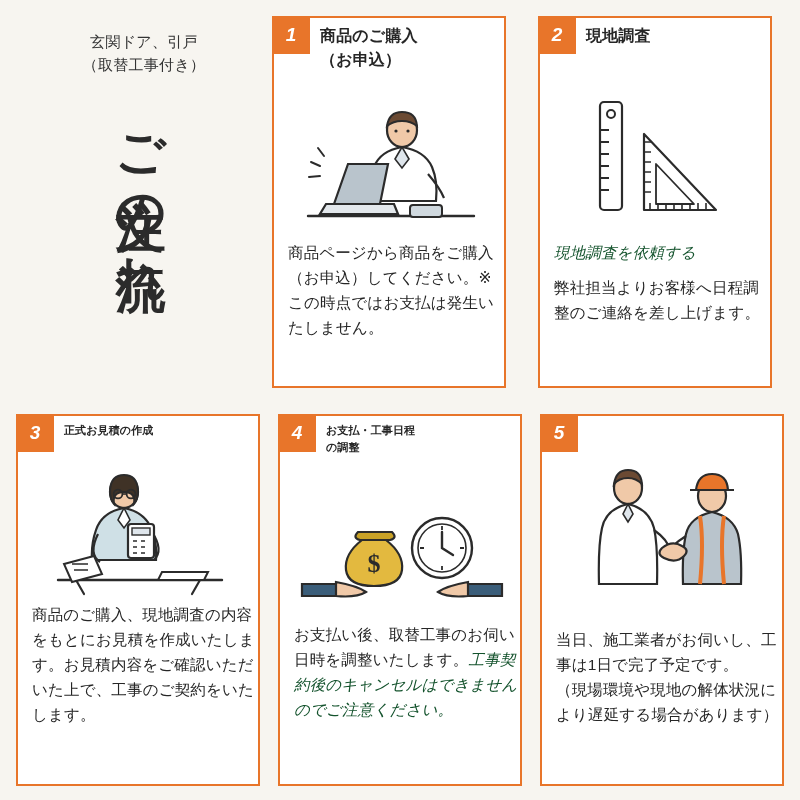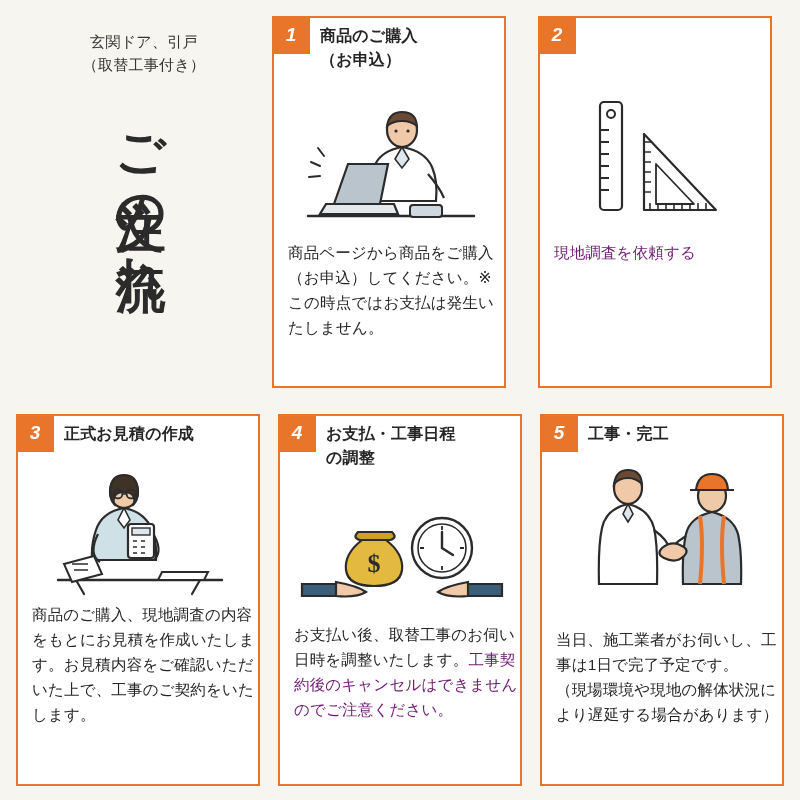--- a/index.html
+++ b/index.html
@@ -87,21 +87,22 @@
   .card-body {
     position: absolute;
     left: 14px;
     right: 0;
     font-size: 15.5px;
     line-height: 1.62;
     color: #262626;
     letter-spacing: 0.01em;
   }
   .hl {
-    color: #701a75;
+    color: #14532d;
+    font-style: italic;
   }
   .illus {
     position: absolute;
     overflow: visible;
   }
 
   
   #card1 { left: 272px; top: 16px;  width: 234px; height: 372px; }
   #card2 { left: 538px; top: 16px;  width: 234px; height: 372px; }
   #card3 { left: 16px;  top: 414px; width: 244px; height: 372px; }
@@ -109,21 +110,21 @@
   #card5 { left: 540px; top: 414px; width: 244px; height: 372px; }
 
   #card1 .card-body { top: 222px; }
   #card2 .card-body { top: 222px; }
   #card3 .card-body { top: 186px; }
   #card4 .card-body { top: 206px; }
   #card5 .card-body { top: 186px; }
 
   #card3 .card-title,
   #card4 .card-title,
-  #card5 .card-title { font-size: 16px; }
+  #card5 .card-title { font-size: 11px; }
 </style>
 </head>
 <body>
 
 <div class="page">
 
   <div class="title-block">
     <div class="title-sub">
       <div>玄関ドア、引戸</div>
       <div>（取替工事付き）</div>
@@ -159,35 +160,37 @@
       <path d="M22 62 l-9-4 M22 72 l-11 1 M26 52 l-6-8" stroke="#2b2b2b" stroke-width="2" stroke-linecap="round"></path>
     </svg>
 
     <div class="card-body">
       <span>商品ページから商品をご購入（お申込）してください。※この時点ではお支払は発生いたしません。</span>
     </div>
   </div>
 
   <div class="card" id="card2">
     <div class="card-num">2</div>
+    <div class="card-title" style="white-space:pre-line">現地調査</div>
 
     <svg class="illus" style="left:46px; top:78px;" width="150" height="132" viewBox="0 0 150 132">
 
       <rect x="14" y="6" width="22" height="108" rx="4" fill="#ffffff" stroke="#2b2b2b" stroke-width="2.2"></rect>
       <circle cx="25" cy="18" r="4" fill="#ffffff" stroke="#2b2b2b" stroke-width="2"></circle>
       <path d="M14 34 h9 M14 46 h9 M14 58 h9 M14 70 h9 M14 82 h9 M14 94 h9" stroke="#2b2b2b" stroke-width="1.8"></path>
 
       <path d="M58 114 L130 114 L58 38 Z" fill="#ffffff" stroke="#2b2b2b" stroke-width="2.2" stroke-linejoin="round"></path>
       <path d="M70 108 L108 108 L70 68 Z" fill="none" stroke="#2b2b2b" stroke-width="1.8" stroke-linejoin="round"></path>
       <path d="M64 114 v-7 M72 114 v-7 M80 114 v-7 M88 114 v-7 M96 114 v-7 M104 114 v-7 M112 114 v-7 M120 114 v-7" stroke="#2b2b2b" stroke-width="1.6"></path>
       <path d="M58 46 h7 M58 56 h7 M58 66 h7 M58 76 h7 M58 86 h7 M58 96 h7" stroke="#2b2b2b" stroke-width="1.6"></path>
     </svg>
 
     <div class="card-body">
       <div class="hl" style="margin-bottom:10px;">現地調査を依頼する</div>
+      <div>弊社担当よりお客様へ日程調整のご連絡を差し上げます。</div>
     </div>
   </div>
 
   <div class="card" id="card3">
     <div class="card-num">3</div>
     <div class="card-title" style="white-space:pre-line">正式お見積の作成</div>
 
     <svg class="illus" style="left:32px; top:52px;" width="180" height="128" viewBox="0 0 180 128">
 
       <path d="M8 112 H172" stroke="#2b2b2b" stroke-width="2.4" stroke-linecap="round"></path>
@@ -243,21 +246,20 @@
       <path d="M140 26 v4 M140 66 v4 M118 48 h4 M158 48 h4" stroke="#2b2b2b" stroke-width="1.8"></path>
     </svg>
 
     <div class="card-body">
       <span>お支払い後、取替工事のお伺い日時を調整いたします。</span><span class="hl">工事契約後のキャンセルはできませんのでご注意ください。</span>
     </div>
   </div>
 
   <div class="card" id="card5">
     <div class="card-num">5</div>
-    <div class="card-title" style="white-space:pre-line">工事・完工</div>
 
     <svg class="illus" style="left:20px; top:48px;" width="206" height="132" viewBox="0 0 206 132">
 
       <ellipse cx="66" cy="24" rx="14" ry="16" fill="#f0c9a8" stroke="#2b2b2b" stroke-width="2.2"></ellipse>
       <path d="M52 20 q2-14 14-14 q13 0 14 14 q-6-6 -14-6 q-9 0-14 6Z" fill="#6b4a33" stroke="#2b2b2b" stroke-width="2"></path>
       <path d="M66 40 q-22 5 -26 24 q-4 18 -3 56 h58 q1-38 -3-56 q-5-19 -26-24Z" fill="#ffffff" stroke="#2b2b2b" stroke-width="2.2"></path>
       <path d="M66 40 l-5 10 l5 8 l5-8Z" fill="#dfe6ec" stroke="#2b2b2b" stroke-width="1.6"></path>
       <path d="M92 66 q14 10 16 20" stroke="#2b2b2b" stroke-width="2.2" fill="none"></path>
 
       <ellipse cx="150" cy="32" rx="14" ry="16" fill="#f0c9a8" stroke="#2b2b2b" stroke-width="2.2"></ellipse>

